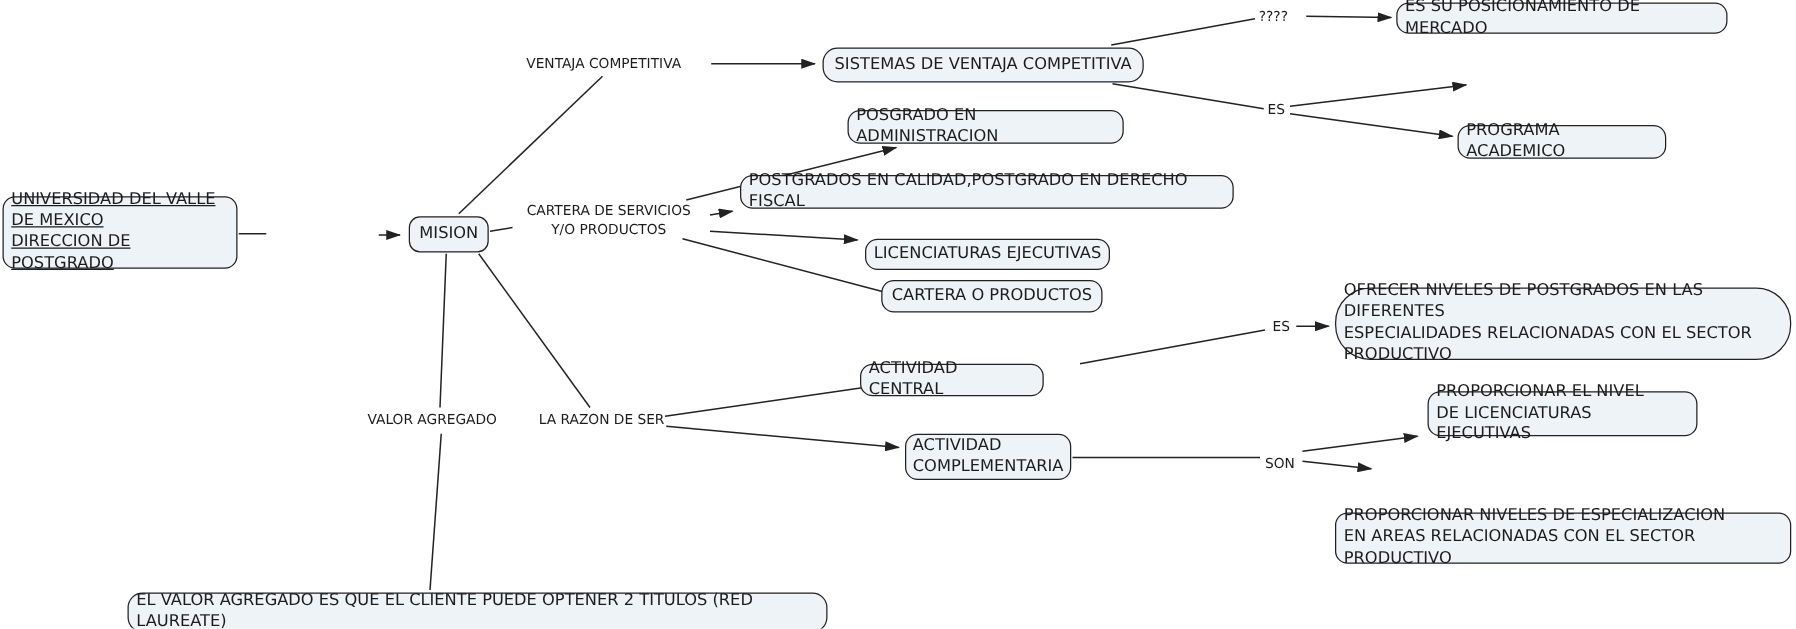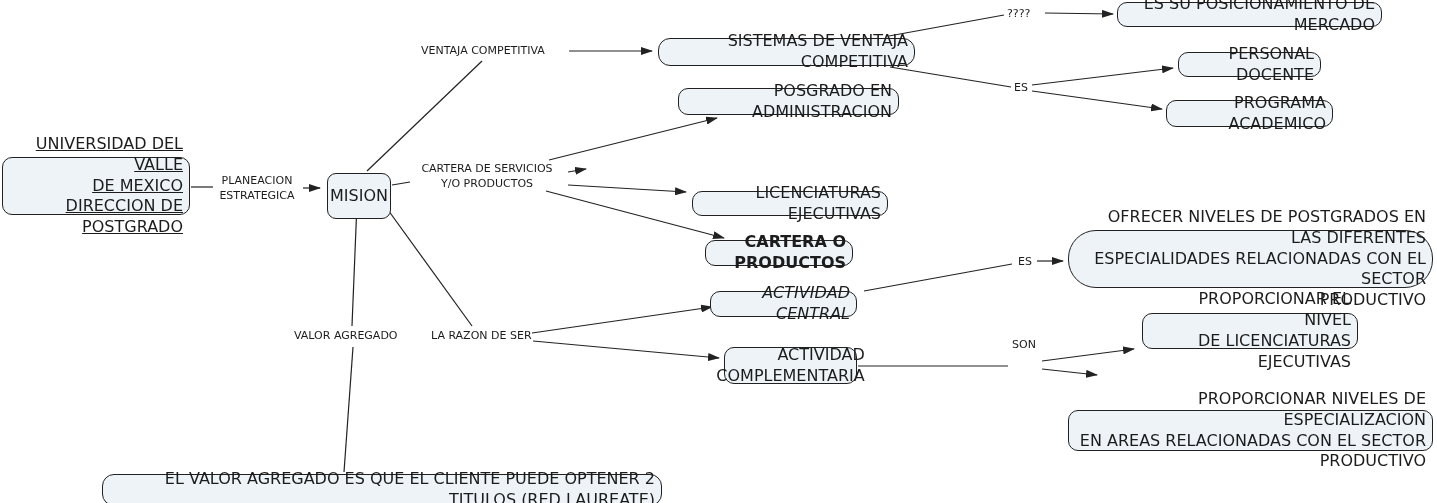--- a/index.html
+++ b/index.html
@@ -18,22 +18,22 @@
     overflow:hidden;
   }
   #edges{position:absolute;left:0;top:0;width:1437px;height:503px;}
   .edge{stroke:var(--line);stroke-width:1.2;fill:none;}
   .node{
     position:absolute;box-sizing:border-box;
     background:var(--node-fill);
     border:1.5px solid var(--node-border);
     border-radius:10px;
     display:flex;align-items:center;justify-content:center;
-    text-align:right;white-space:pre-line;
-    font-size:16px;line-height:1.3;color:var(--text);
+    text-align:left;white-space:pre-line;
+    font-size:13px;line-height:1.3;color:var(--text);
     padding:2px 6px;
   }
   .link-label{
     position:absolute;box-sizing:border-box;
     white-space:pre-line;text-align:center;
     font-size:11px;line-height:1.35;color:var(--text);
   }
 </style>
 </head>
 <body>
@@ -68,45 +68,43 @@
     <line class="edge" x1="858" y1="366" x2="1008" y2="366"></line>
     <line class="edge" x1="1042" y1="361" x2="1134" y2="349" marker-end="url(#arrow)"></line>
     <line class="edge" x1="1042" y1="369" x2="1097" y2="375" marker-end="url(#arrow)"></line>
     <line class="edge" x1="357" y1="203" x2="352" y2="326"></line>
     <line class="edge" x1="353" y1="347" x2="344" y2="472"></line>
   </svg>
 
   <div class="node" style="left:2px;top:157px;width:188px;height:58px;text-decoration:underline;">UNIVERSIDAD DEL VALLE
 DE MEXICO
 DIRECCION DE POSTGRADO</div>
-  <div class="node" style="left:327px;top:173px;width:64px;height:46px;border-radius:9px;">MISION</div>
+  <div class="node" style="left:327px;top:173px;width:64px;height:29px;border-radius:9px;">MISION</div>
   <div class="node" style="left:658px;top:38px;width:257px;height:28px;border-radius:12px;">SISTEMAS DE VENTAJA COMPETITIVA</div>
   <div class="node" style="left:1117px;top:2px;width:265px;height:25px;">ES SU POSICIONAMIENTO DE MERCADO</div>
-  <div class="node" style="left:1178px;top:52px;width:143px;height:25px;">PERSONAL DOCENTE</div>
   <div class="node" style="left:678px;top:88px;width:221px;height:27px;">POSGRADO EN ADMINISTRACION</div>
   <div class="node" style="left:1166px;top:100px;width:167px;height:27px;">PROGRAMA ACADEMICO</div>
+  <div class="node" style="left:592px;top:140px;width:395px;height:27px;">POSTGRADOS EN CALIDAD,POSTGRADO EN DERECHO FISCAL</div>
   <div class="node" style="left:692px;top:191px;width:196px;height:25px;">LICENCIATURAS EJECUTIVAS</div>
-  <div class="node" style="left:705px;top:240px;width:148px;height:26px;font-weight:bold;">CARTERA O PRODUCTOS</div>
-  <div class="node" style="left:710px;top:291px;width:147px;height:26px;font-style:italic;">ACTIVIDAD CENTRAL</div>
+  <div class="node" style="left:705px;top:224px;width:177px;height:26px;">CARTERA O PRODUCTOS</div>
+  <div class="node" style="left:688px;top:291px;width:147px;height:26px;">ACTIVIDAD CENTRAL</div>
   <div class="node" style="left:724px;top:347px;width:133px;height:37px;">ACTIVIDAD
 COMPLEMENTARIA</div>
   <div class="node" style="left:1068px;top:230px;width:365px;height:58px;border-radius:28px;">OFRECER NIVELES DE POSTGRADOS EN LAS DIFERENTES
 ESPECIALIDADES RELACIONADAS CON EL SECTOR
 PRODUCTIVO</div>
   <div class="node" style="left:1142px;top:313px;width:216px;height:36px;">PROPORCIONAR EL NIVEL
 DE LICENCIATURAS EJECUTIVAS</div>
   <div class="node" style="left:1068px;top:377px;width:365px;height:41px;margin-top:33px;">PROPORCIONAR NIVELES DE ESPECIALIZACION
 EN AREAS RELACIONADAS CON EL SECTOR PRODUCTIVO</div>
   <div class="node" style="left:62px;top:474px;width:560px;height:32px;border-radius:12px;margin-left:40px;">EL VALOR AGREGADO ES QUE EL CLIENTE PUEDE OPTENER 2 TITULOS (RED LAUREATE)</div>
 
-  <div class="link-label" style="left:207px;top:174px;width:100px;">PLANEACION
-ESTRATEGICA</div>
   <div class="link-label" style="left:421px;top:44px;">VENTAJA COMPETITIVA</div>
   <div class="link-label" style="left:1007px;top:7px;">????</div>
   <div class="link-label" style="left:1014px;top:81px;">ES</div>
   <div class="link-label" style="left:407px;top:162px;width:160px;">CARTERA DE SERVICIOS
 Y/O PRODUCTOS</div>
   <div class="link-label" style="left:431px;top:329px;">LA RAZON DE SER</div>
   <div class="link-label" style="left:1018px;top:255px;">ES</div>
-  <div class="link-label" style="left:1012px;top:338px;">SON</div>
+  <div class="link-label" style="left:1012px;top:364px;">SON</div>
   <div class="link-label" style="left:294px;top:329px;">VALOR AGREGADO</div>
 
 </div>
 
 </body></html>

